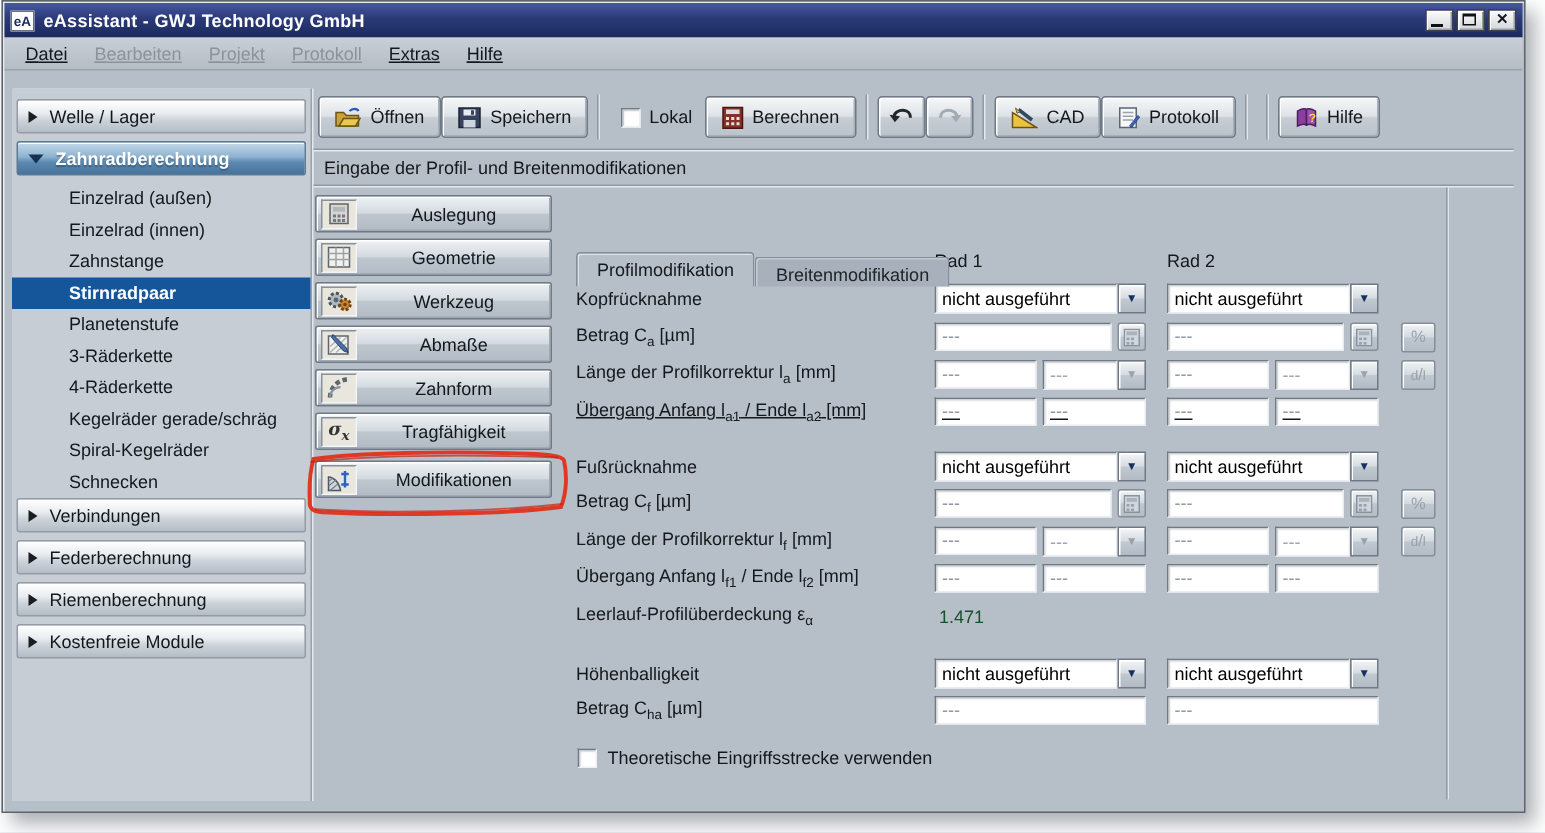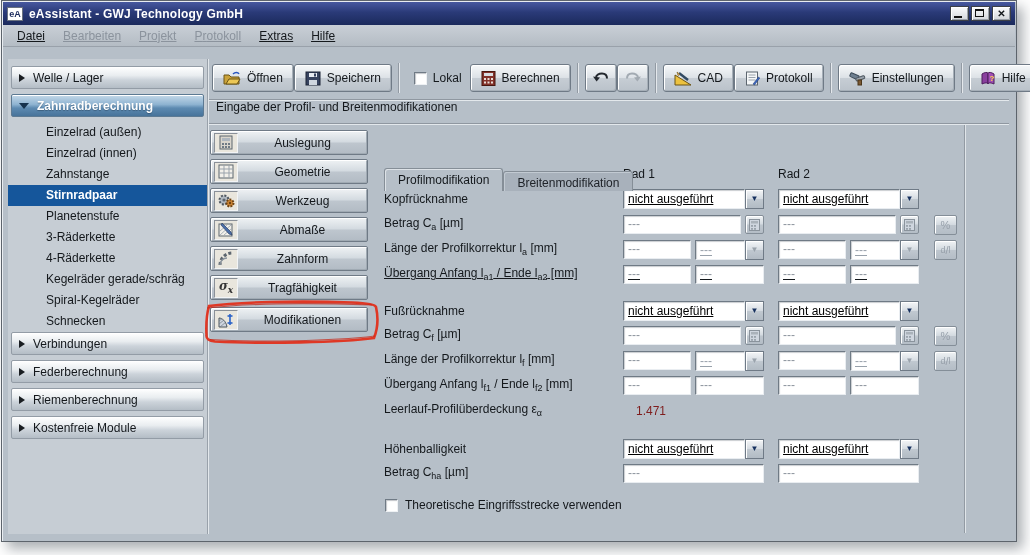--- a/index.html
+++ b/index.html
@@ -40,21 +40,21 @@
   .tbtn.square { padding:0 6px; }
   .tsep { width:2px; height:30px; border-left:1px solid #929aa3; border-right:1px solid #e4e8ec; margin:0 6px; }
   .lokalwrap { display:flex; align-items:center; gap:6px; padding:0 8px; }
   .cbox { width:13px; height:13px; background:#fff; border:1px solid;
     border-color:#6f7a85 #eef1f4 #eef1f4 #6f7a85; box-shadow:inset 1px 1px 1px rgba(80,90,100,.35); }
 
   
   .infobar { position:absolute; left:207px; top:98px; right:7px; height:25px;
     border-top:1px solid #8f97a0; border-bottom:1px solid #8f97a0;
     box-shadow:inset 0 1px 0 #e3e8ec, 0 1px 0 #e3e8ec;
-    display:flex; align-items:flex-start; padding-left:7px; }
+    display:flex; align-items:center; padding-left:7px; }
 
   
   .sidebar { position:absolute; left:6px; top:58px; width:200px; bottom:7px;
     background:#c6cdd4; border-right:1px solid #99a1aa; box-shadow:1px 0 0 #e3e8ec; padding-top:5px; }
   .sgroup { margin:2px 3px 5px 3px; height:23px; display:flex; align-items:center; gap:8px; padding:0 7px;
     background:linear-gradient(180deg,#ffffff 0%,#e9edf0 40%,#ccd3da 62%,#b4bdc6 100%);
     border:1px solid #939ca6; border-radius:2px; box-shadow:inset 0 1px 0 #fff; }
   .sgroup.expanded { background:linear-gradient(180deg,#c5d9e9 0%,#8eb3d1 45%,#5d8ab1 62%,#47739a 100%);
     color:#fff; font-weight:bold; border-color:#5d7a93; text-shadow:0 1px 1px rgba(20,40,60,.4); }
   .tri-r { width:0; height:0; border-top:4px solid transparent; border-bottom:4px solid transparent; border-left:6px solid #1a1e22; }
@@ -90,38 +90,38 @@
   .fgap { width:14px; } .fgap2 { width:15px; }
   sub { font-size:9px; } sup { font-size:9px; }
   .fhead { position:absolute; left:382px; top:166px; display:flex; }
   .fhead .hc { width:141px; text-align:left; }
 
   .tfield { height:19px; background:#fff; border:1px solid; border-color:#6f7a85 #e9edf1 #e9edf1 #6f7a85;
     box-shadow:inset 1px 1px 1px rgba(80,90,100,.3); padding:0 4px; line-height:17px; color:#8b939c; flex:1; }
   .dd { display:flex; width:141px; height:20px; }
   .dd .ddtext { flex:1; background:#fff; border:1px solid; border-color:#6f7a85 #e9edf1 #e9edf1 #6f7a85;
     box-shadow:inset 1px 1px 1px rgba(80,90,100,.3); padding:0 4px; line-height:18px; color:#000;
-    white-space:nowrap; overflow:hidden;text-decoration:underline; }
+    white-space:nowrap; overflow:hidden; }
   .ddbtn { width:19px; height:20px; background:linear-gradient(180deg,#f4f6f8,#d6dce2 48%,#c0c8d0 52%,#b2bbc4);
     border:1px solid #6f7a86; box-shadow:inset 1px 1px 0 #fff;
     display:flex; align-items:center; justify-content:center; font-size:8px; color:#16305e; }
   .dd.disabled .ddtext { color:#98a1ab; }
   .dd.disabled .ddbtn { color:#9aa3ac; }
   .minibtn { width:19px; height:19px; margin-left:4px;
     background:linear-gradient(180deg,#f0f3f5,#d3dae0 48%,#bec6ce 52%,#b4bdc6);
     border:1px solid #848e98; border-radius:2px; box-shadow:inset 1px 1px 0 #fff;
     display:flex; align-items:center; justify-content:center; }
   .helperbtn { width:23px; height:20px;
     background:linear-gradient(180deg,#f0f3f5,#d3dae0 48%,#bec6ce 52%,#b4bdc6);
     border:1px solid #848e98; border-radius:2px; box-shadow:inset 1px 1px 0 #fff;
     display:flex; align-items:center; justify-content:center; color:#98a1ab; font-size:11px; }
   .sfield { width:68px; flex:none; }
   .mgap { width:4px; }
   .ddsmall { width:69px; }
-  .epsval { color:#7f1d1d; }
+  .epsval { color:#14532d; }
   .vsep { position:absolute; left:962px; top:124px; bottom:8px; width:2px;
     border-left:1px solid #929aa3; border-right:1px solid #e0e5e9; }
   .chkrow { position:absolute; left:383px; top:497px; display:flex; align-items:center; gap:7px; }
   .annotation { position:absolute; left:200px; top:295px; pointer-events:none; z-index:5; }
 </style>
 </head>
 <body>
 
 <div class="window">
 
@@ -251,28 +251,20 @@
           <g stroke="#9aa3ac">
             <line x1="3.5" y1="4" x2="10.5" y2="4"></line>
             <line x1="3.5" y1="6.5" x2="10.5" y2="6.5"></line>
             <line x1="3.5" y1="9" x2="10.5" y2="9"></line>
           </g>
           <path d="M8 13 L13.5 6 L14.8 7 L9.5 14 Z" fill="#3a66c0" stroke="#203a70" stroke-width=".5"></path>
         </svg>
       <span>Protokoll</span>
     </div>
     <div class="tsep"></div>
-    <div class="tbtn">
-      <svg width="17" height="15">
-          <rect x="1" y="3" width="9" height="4" rx="1" fill="#6e7f90" stroke="#3c4a58" transform="rotate(24 5 5)"></rect>
-          <rect x="7" y="6" width="9" height="3" rx="1" fill="#9aa3ac" stroke="#4d565f" transform="rotate(-20 11 8)"></rect>
-          <rect x="9" y="9" width="3.5" height="5" fill="#7c5a34" stroke="#4a3519"></rect>
-        </svg>
-      <span>Einstellungen</span>
-    </div>
     <div class="tsep"></div>
     <div class="tbtn">
       <svg width="16" height="15">
           <path d="M2 3 C5 1 8 1 8 2.5 L8 13 C8 11.5 5 11.5 2 13 Z" fill="#8a3f9e" stroke="#4d1e5c"></path>
           <path d="M14 3 C11 1 8 1 8 2.5 L8 13 C8 11.5 11 11.5 14 13 Z" fill="#a14fb5" stroke="#4d1e5c"></path>
           <text x="9.5" y="10" font-size="8" font-weight="bold" fill="#ffd84d">?</text>
         </svg>
       <span>Hilfe</span>
     </div>
   </div>
@@ -575,21 +567,21 @@
         <span class="tfield">---</span>
       </div>
     <div class="fgap"></div>
     <div class="fcell">
         <span class="tfield sfield">---</span>
         <span class="mgap"></span>
         <span class="tfield">---</span>
       </div>
   </div>
 
-  <div class="frow" style="top:399px;gap:10px;">
+  <div class="frow" style="top:399px;">
     <div class="flabel"><span>Leerlauf-Profilüberdeckung ε</span><sub>α</sub></div>
     <div class="fcell">
         <span class="epsval" style="padding-left:3px;">1.471</span>
       </div>
   </div>
 
   <div class="frow" style="top:437px;">
     <div class="flabel"><span>Höhenballigkeit</span></div>
     <div class="fcell">
         <div class="dd">

